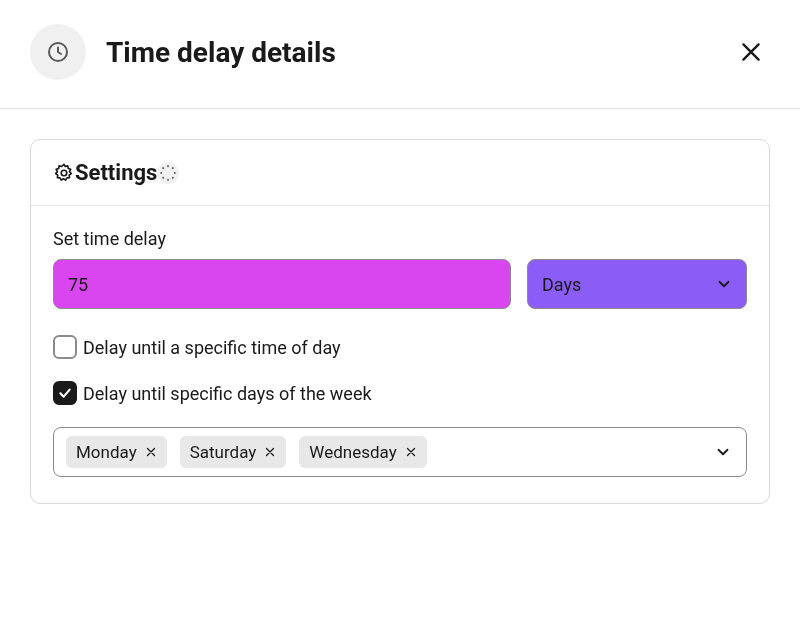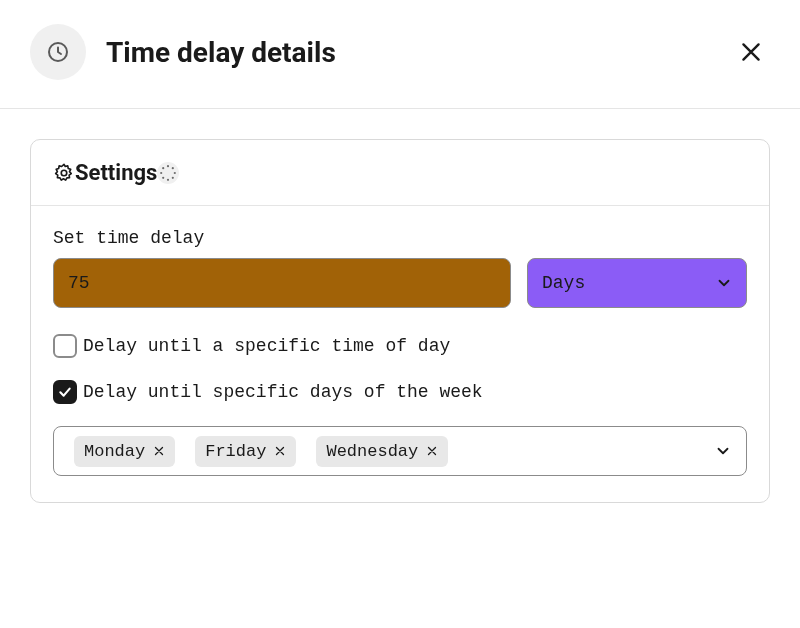--- a/index.html
+++ b/index.html
@@ -67,21 +67,20 @@
     height: 22px;
     border-radius: 50%;
     background: #f0f0f0;
     position: relative;
     display: flex;
     align-items: center;
     justify-content: center;
   }
   .card-body {
     padding: 22px 22px 26px 22px;
-    font-family: Liberation Mono, monospace;
   }
   .field-label {
     font-size: 18px;
     font-weight: 400;
     margin-bottom: 10px;
     display: block;
   }
   .row {
     display: flex;
     gap: 16px;
@@ -89,21 +88,21 @@
   }
   .text-input {
     flex: 1;
     height: 50px;
     border: 1px solid #8b8b8b;
     border-radius: 8px;
     padding: 0 14px;
     font-size: 18px;
     font-family: inherit;
     color: #1a1a1a;
-    background: #a16207;
+    background: #d946ef;
   }
   .select-wrap {
     position: relative;
     width: 220px;
   }
   .select {
     width: 100%;
     height: 50px;
     border: 1px solid #8b8b8b;
     border-radius: 8px;
@@ -144,24 +143,24 @@
   .checkbox-box.checked {
     background: #1a1a1a;
     border-color: #1a1a1a;
   }
   .option-label {
     font-size: 18px;
   }
   .tags-field {
     display: flex;
     align-items: center;
-    gap: 20px;
+    gap: 13px;
     border: 1px solid #8b8b8b;
     border-radius: 8px;
-    padding: 8px 20px;
+    padding: 8px 12px;
     min-height: 50px;
     position: relative;
   }
   .tag {
     display: inline-flex;
     align-items: center;
     gap: 8px;
     background: #e8e8e8;
     border-radius: 6px;
     padding: 6px 10px;
@@ -256,21 +255,21 @@
       <div class="tags-field">
         <span class="tag">
           <span>Monday</span>
           <span class="tag-x">
             <svg width="12" height="12" viewBox="0 0 24 24" fill="none" stroke="#1a1a1a" stroke-width="2.6" stroke-linecap="round">
                 <path d="M5 5 L19 19 M19 5 L5 19"></path>
               </svg>
           </span>
         </span>
         <span class="tag">
-          <span>Friday</span>
+          <span>Saturday</span>
           <span class="tag-x">
             <svg width="12" height="12" viewBox="0 0 24 24" fill="none" stroke="#1a1a1a" stroke-width="2.6" stroke-linecap="round">
                 <path d="M5 5 L19 19 M19 5 L5 19"></path>
               </svg>
           </span>
         </span>
         <span class="tag">
           <span>Wednesday</span>
           <span class="tag-x">
             <svg width="12" height="12" viewBox="0 0 24 24" fill="none" stroke="#1a1a1a" stroke-width="2.6" stroke-linecap="round">

